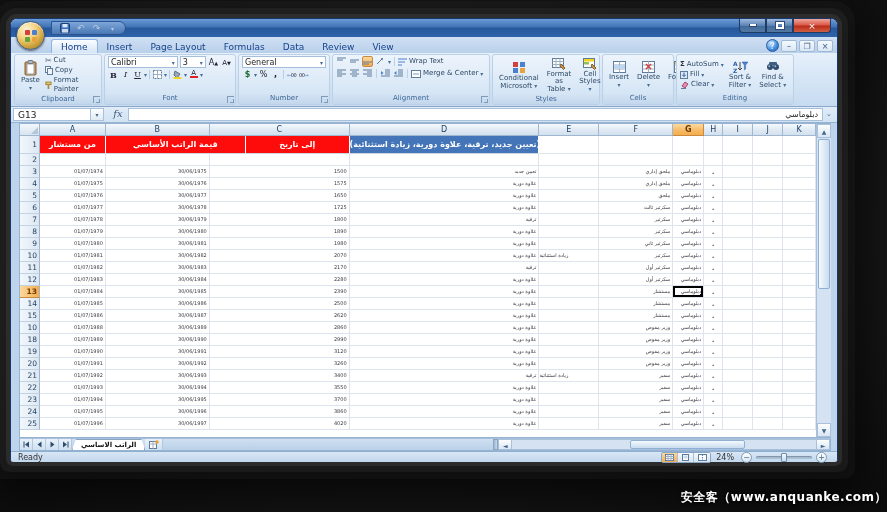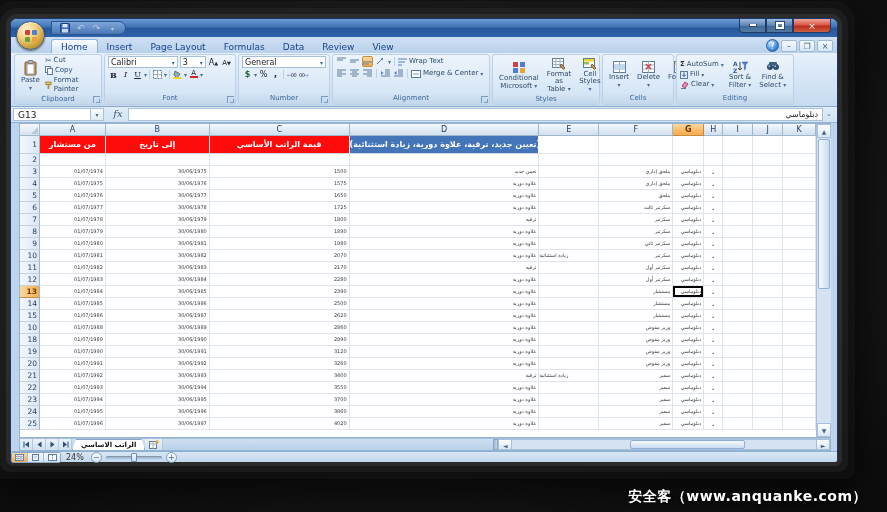--- a/index.html
+++ b/index.html
@@ -181,22 +181,22 @@
   .zbtn { width:11px; height:11px; border-radius:50%; border:1px solid #7f9db9;
     background:linear-gradient(#ffffff,#d7e5f4); font-size:8px; line-height:9px; text-align:center;
     color:#4a6a8a; margin:0 2px; }
   .ztrack { width:56px; height:3px; background:#a8c0d8; border-radius:2px; position:relative;
     margin:0 2px; box-shadow:inset 0 1px 1px rgba(0,0,0,.25); }
   .zthumb { position:absolute; left:25px; top:-3px; width:6px; height:9px; border:1px solid #6d8cab;
     border-radius:1px; background:linear-gradient(#f7fafd,#c9daec); }
   .statusgap { width:8px; }
 
   
-  .watermark { position:absolute; right:20px; bottom:6px; color:#fff; font-weight:bold;
-    font-size:14px; letter-spacing:.5px; text-shadow:0 1px 3px #000; }
+  .watermark { position:absolute; right:0; bottom:6px; color:#fff; font-weight:bold;
+    font-size:12px; letter-spacing:.5px; text-shadow:0 1px 3px #000; }
 
   .icon-svg { display:block; }
 </style>
 </head>
 <body>
 
 <div class="stage">
   <div class="win">
 
     <div class="titlebar">
@@ -558,22 +558,22 @@
             <div class="colh cw-g sel">G</div>
             <div class="colh cw-h">H</div>
             <div class="colh cw-i">I</div>
             <div class="colh cw-j">J</div>
             <div class="colh cw-k">K</div>
           </div>
         <div>
             <div class="grow r1">
               <div class="rnum cw-num">1</div>
               <div class="gcell cw-a al-a h-red">من مستشار</div>
+              <div class="gcell cw-c al-c h-red">قيمة الراتب الأساسي</div>
               <div class="gcell cw-b al-b h-red">إلى تاريخ</div>
-              <div class="gcell cw-c al-c h-red">قيمة الراتب الأساسي</div>
               <div class="gcell cw-d al-d h-blue">سبب التغيير(تعيين جديد، ترقية، علاوة دورية، زيادة استثنائية)</div>
               <div class="gcell cw-e al-e"></div>
               <div class="gcell cw-f al-f"></div>
               <div class="gcell cw-g al-g"></div>
               <div class="gcell cw-h al-h"></div>
               <div class="gcell cw-i al-i"></div>
               <div class="gcell cw-j al-j"></div>
               <div class="gcell cw-k al-k"></div>
             </div>
             <div class="grow">
@@ -944,20 +944,21 @@
       <span class="hscroll">
         <span class="harr">◄</span>
         <span class="htrack">
             <span class="hthumb"></span>
           </span>
         <span class="harr right">►</span>
       </span>
     </div>
 
     <div class="statusbar">
+      <span class="ready">Ready</span>
       <span class="viewbtns">
         <span class="vbtn active">
             <svg class="icon-svg" width="9" height="7" viewBox="0 0 9 7">
               <rect x="0.5" y="0.5" width="8" height="6" fill="#fff" stroke="#5f7b9a"></rect>
               <path d="M0.5 2.5h8M0.5 4.5h8M3 0.5v6M6 0.5v6" stroke="#9db1c6"></path>
             </svg>
           </span>
         <span class="vbtn">
             <svg class="icon-svg" width="9" height="7" viewBox="0 0 9 7">
               <rect x="1.5" y="0.5" width="6" height="6" fill="#fff" stroke="#5f7b9a"></rect>

